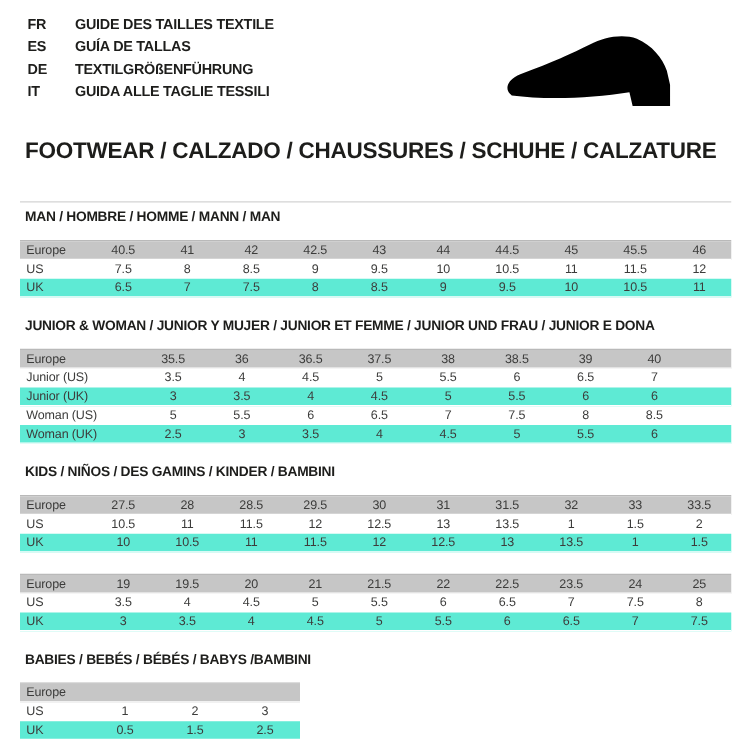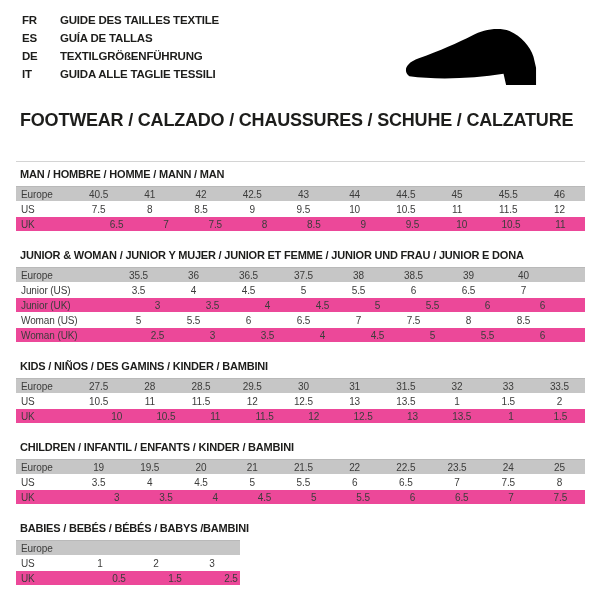--- a/index.html
+++ b/index.html
@@ -10,25 +10,25 @@
   }
   .header-langs{position:absolute;top:11px;left:22px;}
   .lang-row{display:flex;height:18px;align-items:center;font-weight:bold;font-size:11.5px;letter-spacing:-0.2px;}
   .lang-code{width:38px;}
   .category-title{position:absolute;top:110px;left:20px;font-weight:bold;font-size:18px;letter-spacing:-0.2px;}
   .shoe{position:absolute;top:25px;left:397px;}
   .divider{position:absolute;top:161px;left:16px;width:569px;height:1px;background:#d4d4d4;}
   .content{position:absolute;top:168px;left:16px;width:569px;}
   .section{margin-bottom:17px;}
   .section-title{font-size:11px;font-weight:bold;letter-spacing:-0.2px;margin:0 0 6px 4px;}
-  .stable{border-top:1px solid #b9b9b9;}
+  .stable{border-top:1px solid #b9b9b9;margin-top:12px;}
   .trow{display:flex;height:15px;align-items:center;font-size:10px;letter-spacing:-0.1px;
         border-bottom:1px solid #ffffff;box-sizing:border-box;color:#3c3c3b;}
   .trow.hdr{background:#c6c6c6;}
-  .trow.alt{background:#ec4899;gap:19px;}
+  .trow.alt{background:#5eead4;}
   .tlabel{padding-left:5px;box-sizing:border-box;flex:0 0 auto;}
   .tvals{display:flex;justify-content:space-between;}
   .tval{flex:1;text-align:center;}
 </style>
 </head>
 <body>
 
 <div class="header-langs">
     <div class="lang-row">
       <span class="lang-code">FR</span>
@@ -224,21 +224,20 @@
             <span class="tval">12.5</span>
             <span class="tval">13</span>
             <span class="tval">13.5</span>
             <span class="tval">1</span>
             <span class="tval">1.5</span>
           </span>
         </div>
       </div>
     </div>
     <div class="section">
-      <div class="section-title">CHILDREN / INFANTIL / ENFANTS / KINDER / BAMBINI</div>
       <div class="stable">
         <div class="trow hdr">
           <span class="tlabel" style="width: 57px;">Europe</span>
           <span class="tvals" style="flex: 1 1 0%;">
             <span class="tval">19</span>
             <span class="tval">19.5</span>
             <span class="tval">20</span>
             <span class="tval">21</span>
             <span class="tval">21.5</span>
             <span class="tval">22</span>

